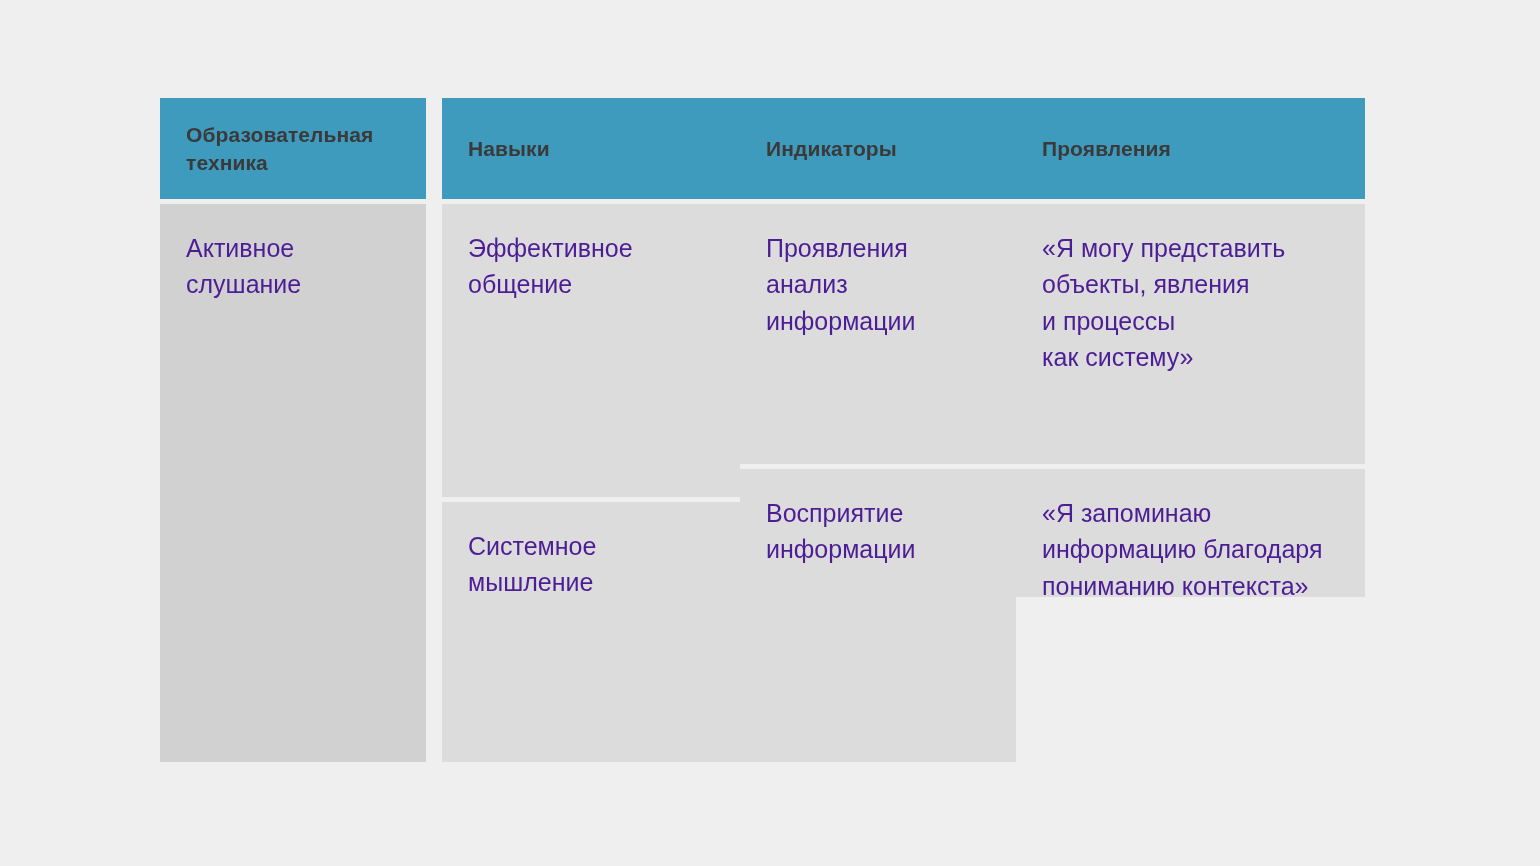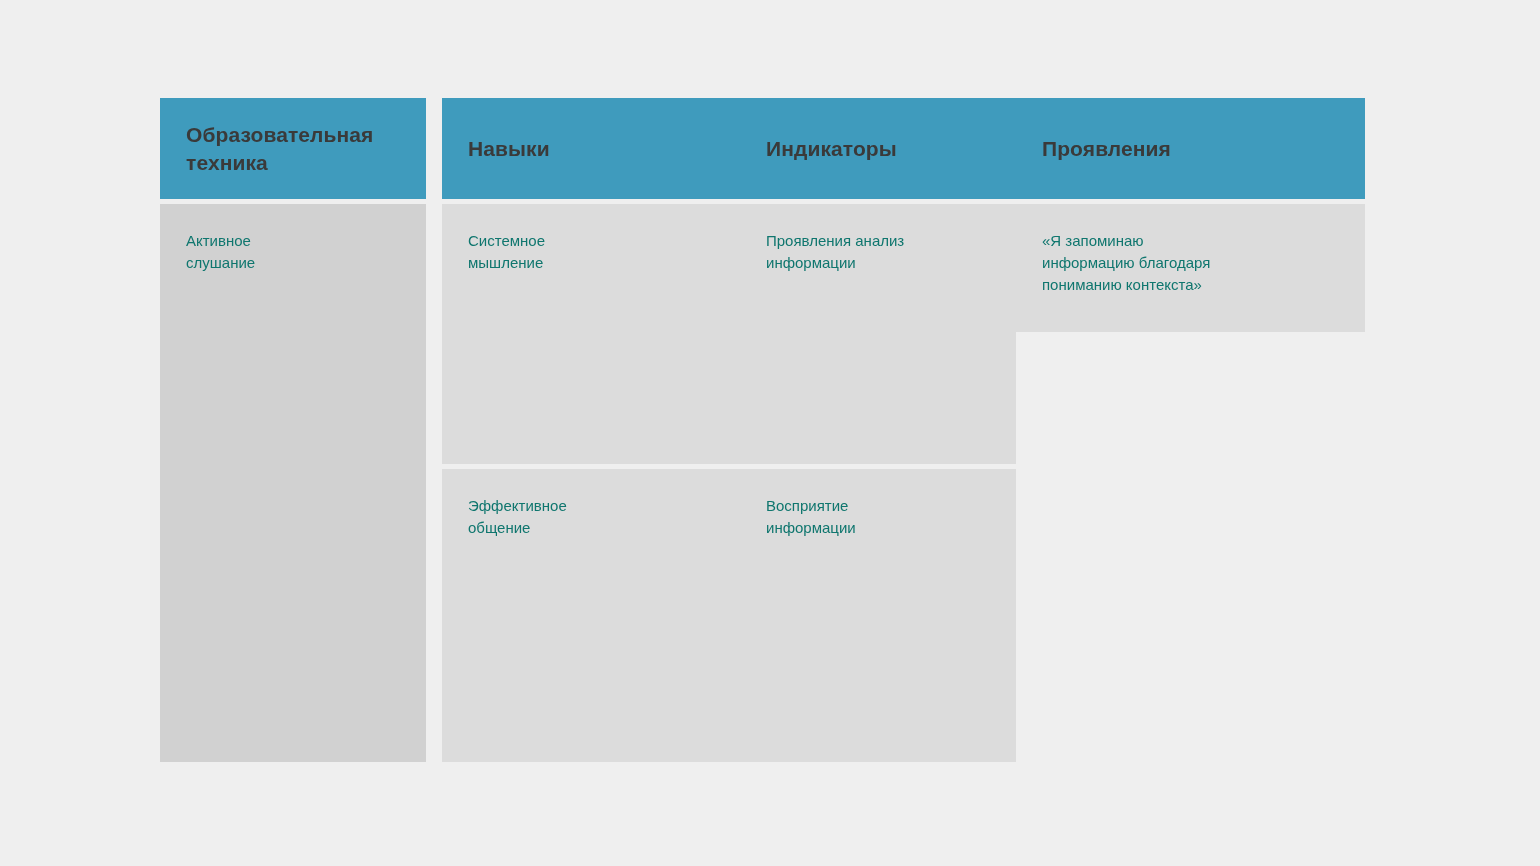--- a/index.html
+++ b/index.html
@@ -58,23 +58,23 @@
     color: #3a3a3a;
     letter-spacing: 0.1px;
   }
 
   
   .body-cell {
     padding: 26px 26px 20px 26px;
     flex: 0 0 auto;
   }
   .body-cell .cell-text {
-    font-size: 15px;
+    font-size: 25px;
     line-height: 1.45;
-    color: #0f766e;
+    color: #4c1d95;
     white-space: pre-line;
   }
 
   
   .tone-dark  { background: #d1d1d1; }
   .tone-light { background: #dcdcdc; }
 
   
   .cell-technique-1 { height: 558px; }
 
@@ -103,27 +103,27 @@
       <div class="body-cell tone-dark cell-technique-1">
         <span class="cell-text">Активное
 слушание</span>
       </div>
     </div>
 
     <div class="col col-skills">
       <div class="head-cell">
         <span class="head-text">Навыки</span>
       </div>
+      <div class="body-cell tone-light cell-skills-2">
+        <span class="cell-text">Эффективное
+общение</span>
+      </div>
       <div class="body-cell tone-light cell-skills-1">
         <span class="cell-text">Системное
 мышление</span>
-      </div>
-      <div class="body-cell tone-light cell-skills-2">
-        <span class="cell-text">Эффективное
-общение</span>
       </div>
     </div>
 
     <div class="col col-indicator">
       <div class="head-cell">
         <span class="head-text">Индикаторы</span>
       </div>
       <div class="body-cell tone-light cell-indicator-1">
         <span class="cell-text">Проявления анализ
 информации</span>
@@ -131,20 +131,26 @@
       <div class="body-cell tone-light cell-indicator-2">
         <span class="cell-text">Восприятие
 информации</span>
       </div>
     </div>
 
     <div class="col col-manifest">
       <div class="head-cell">
         <span class="head-text">Проявления</span>
       </div>
+      <div class="body-cell tone-light cell-manifest-1">
+        <span class="cell-text">«Я могу представить
+объекты, явления
+и процессы
+как систему»</span>
+      </div>
       <div class="body-cell tone-light cell-manifest-2">
         <span class="cell-text">«Я запоминаю
 информацию благодаря
 пониманию контекста»</span>
       </div>
     </div>
 
   </div>
 </div>
 

